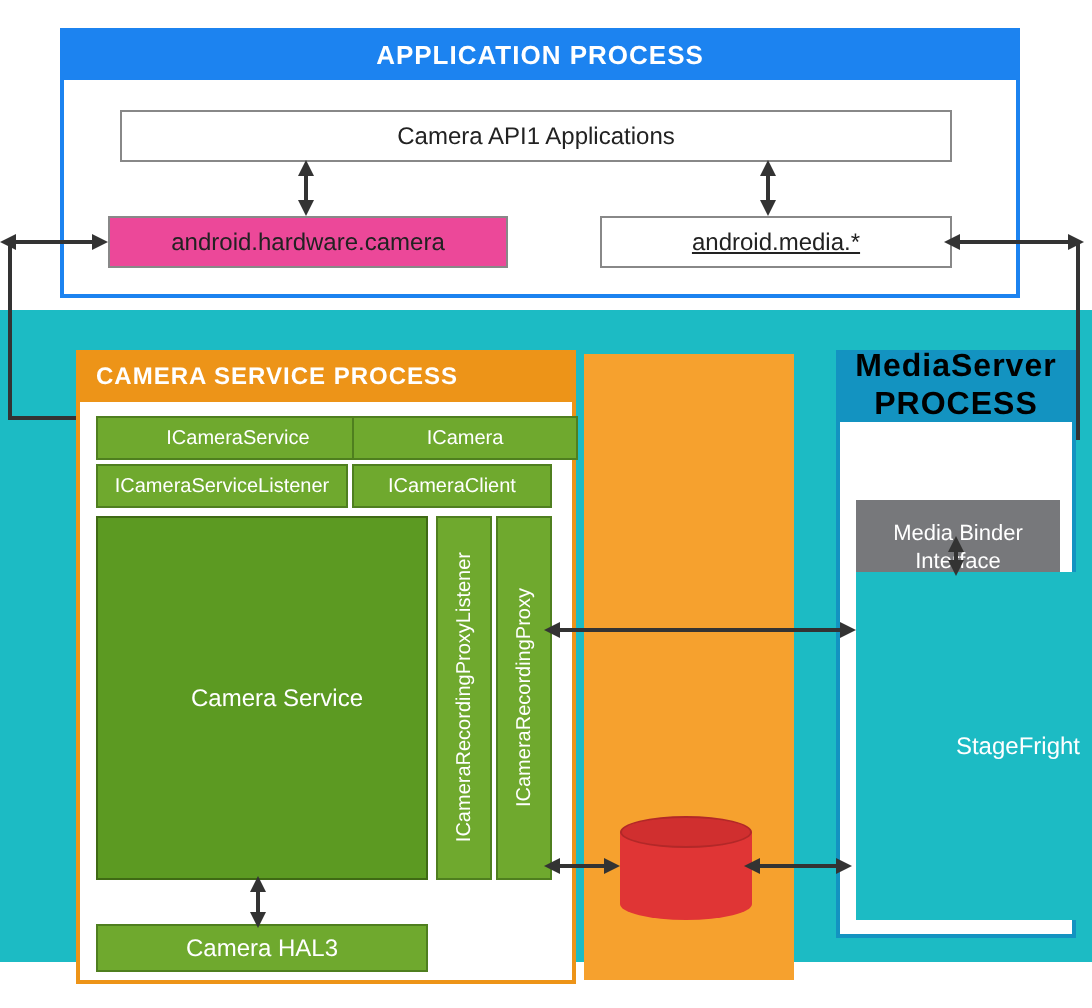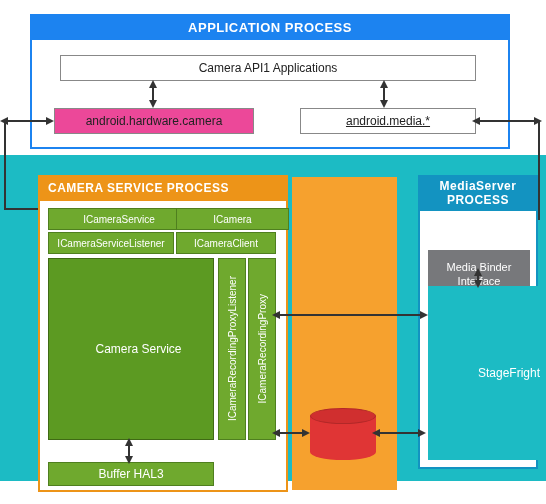--- a/index.html
+++ b/index.html
@@ -22,21 +22,21 @@
 .csvc-title { left:38px; top:175px; width:250px; height:26px; background:#ED9418; color:#fff; font-size:12px; font-weight:700; display:flex; align-items:center; padding-left:10px; }
 
 .orange-block { position:absolute; left:292px; top:177px; width:105px; height:313px; background:#F6A12E; }
 
 .small-green { position:absolute; background:#6FA92E; border:1px solid #4F7F1F; color:#fff; font-size:10px; display:flex; align-items:center; justify-content:center; padding:0 2px; }
 .big-green { position:absolute; background:#5C9A22; border:1px solid #3F6A14; color:#fff; font-size:12px; display:flex; align-items:center; justify-content:center; }
 
 .vtext { writing-mode: vertical-rl; transform: rotate(180deg); font-size:10px; color:#fff; }
 
 .ms-border { position:absolute; left:418px; top:175px; width:120px; height:294px; border:2px solid #1393C1; background:#fff; }
-.ms-title { left:418px; top:175px; width:120px; height:36px; background:#1393C1; color:#ffffff; font-size:12px; font-weight:700; text-align:center; display:flex; align-items:center; justify-content:center; line-height:1.2; }
+.ms-title { left:418px; top:175px; width:120px; height:36px; background:#1393C1; color:#000000; font-size:16px; font-weight:700; text-align:center; display:flex; align-items:center; justify-content:center; line-height:1.2; }
 
 .gray-box { position:absolute; left:428px; top:222px; width:102px; height:50px; background:#77787B; color:#fff; font-size:11px; display:flex; align-items:center; justify-content:center; text-align:center; line-height:1.25;margin-top:28px; }
 
 .stagefright { position:absolute; left:428px; top:286px; width:126px; height:174px; background:#1CBBC4; color:#fff; font-size:12px; display:flex; align-items:center; justify-content:center;padding-left:36px; }
 
 .buffer-cyl { position:absolute; left:310px; top:408px; width:66px; height:52px; }
 .cyl-body { position:absolute; left:0; top:8px; width:66px; height:44px; background:#E03535; border-radius:0 0 33px 33px/0 0 8px 8px; }
 .cyl-top { position:absolute; left:0; top:0; width:66px; height:16px; background:#D02F2F; border-radius:50%; border:1px solid #B22828; }
 .cyl-text { position:absolute; left:0; top:18px; width:66px; color:#fff; font-size:11px; text-align:center; line-height:1.1; }
 
@@ -100,21 +100,21 @@
 
 <div class="small-green" style="left:218px; top:258px; width:28px; height:182px;">
       <span class="vtext">ICameraRecordingProxyListener</span>
     </div>
 <div class="small-green" style="left:248px; top:258px; width:28px; height:182px;">
       <span class="vtext">ICameraRecordingProxy</span>
     </div>
 
 <div class="big-green" style="left:48px; top:258px; width:166px; height:182px;padding-left:15px;">Camera Service</div>
 
-<div class="small-green" style="left:48px; top:462px; width:166px; height:24px; font-size:12px;">Buffer HAL3</div>
+<div class="small-green" style="left:48px; top:462px; width:166px; height:24px; font-size:12px;">Camera HAL3</div>
 
 <div class="arrow arrow-v" style="left:128px; top:442px; height:18px;"></div>
 <div class="arrowhead ah-up" style="left:125px; top:438px;"></div>
 <div class="arrowhead ah-down" style="left:125px; top:456px;"></div>
 
 <div class="ms-border"></div>
 <div class="ms-title process-bar" style="background:#1393C1;">MediaServer PROCESS</div>
 
 <div class="gray-box">Media Binder Interface</div>
 <div class="stagefright">StageFright</div>

